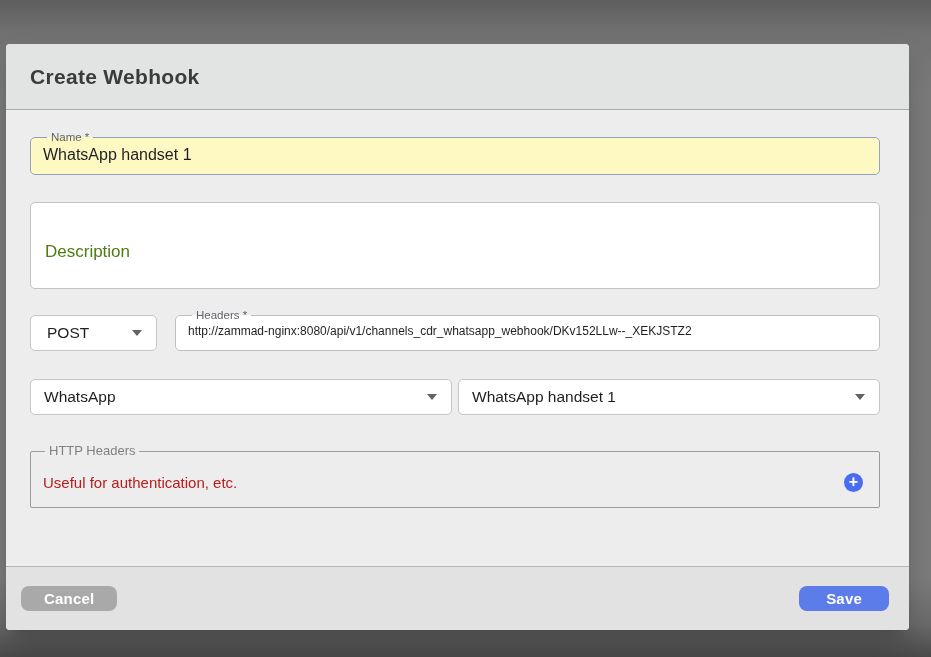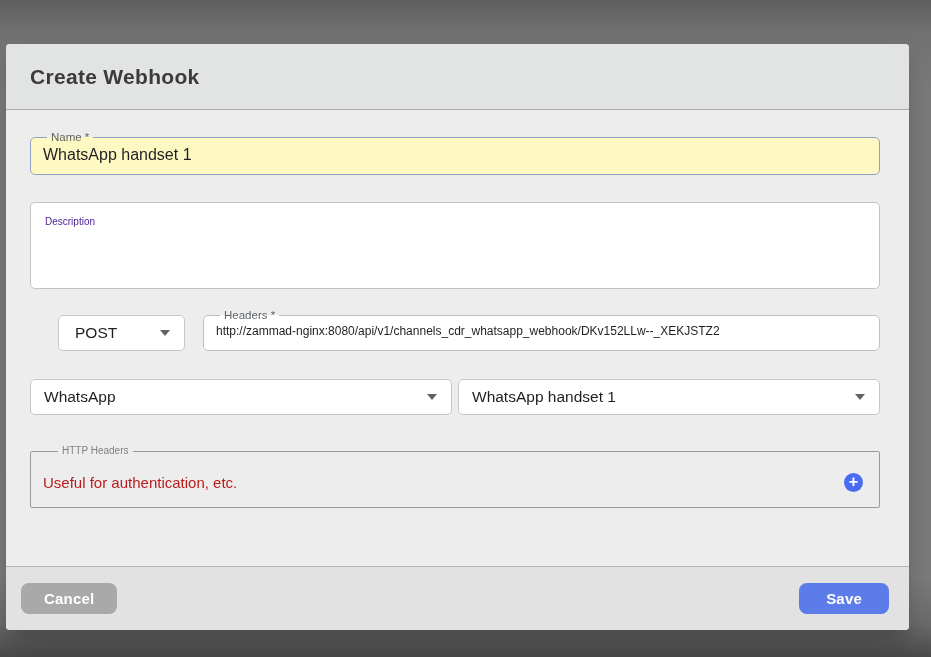--- a/index.html
+++ b/index.html
@@ -31,68 +31,68 @@
   }
   fieldset.notched legend {
     font-size:11.5px; line-height:12px; color:#5f6368; padding:0 4px; margin-left:4px;
   }
   .field-value { font-size:16px; line-height:21px; color:#1f1f23; margin-top:1px; }
 
   .textarea-box {
     margin-top:27px; height:87px; background:#ffffff; border:1px solid #c3c3c3;
     border-radius:5px; padding:13px 14px;
   }
-  .placeholder { color:#4c1d95; font-size:10px; }
+  .placeholder { color:#4d7c0f; font-size:17px;margin-top:26px; }
 
   .method-row { margin-top:20px; display:flex; }
   .select-box {
     background:#ffffff; border:1px solid #c6c6c6; border-radius:5px; height:36px;
     display:flex; align-items:center; justify-content:space-between;
     padding:0 14px 0 16px; cursor:pointer;
   }
   .select-label { font-size:15.5px; color:#1f1f23; }
   .chevron {
     width:0; height:0; border-left:5px solid transparent; border-right:5px solid transparent;
     border-top:6px solid #5f6368; margin-left:12px;
   }
-  .method-select { width:127px; flex:0 0 127px; margin-top:6px;margin-left:28px; }
+  .method-select { width:127px; flex:0 0 127px; margin-top:6px; }
 
   fieldset.endpoint {
     flex:1 1 auto; margin:0 0 0 18px; border:1px solid #bfbfbf; border-radius:5px;
     background:#ffffff; padding:0 12px 7px 12px; min-width:0;
   }
   fieldset.endpoint legend { font-size:11.5px; line-height:12px; color:#5f6368; padding:0 4px; margin-left:4px; }
   .endpoint-value {
     font-size:12px; line-height:20px; color:#1f1f23; white-space:nowrap;
     overflow:hidden; margin-top:0;
   }
 
   .channels-row { margin-top:28px; display:flex; gap:6px; }
   .channels-row .select-box { flex:1 1 0; padding:0 14px 0 13px; }
 
   fieldset.headers {
     margin:30px 0 0 0; border:1px solid #9a9a9a; border-radius:2px; background:transparent;
     padding:0 16px 0 12px;
   }
-  fieldset.headers legend { font-size:10px; line-height:12px; color:#808080; padding:0 4px; margin-left:15px; }
+  fieldset.headers legend { font-size:13px; line-height:12px; color:#808080; padding:0 4px; margin-left:2px; }
   .headers-row { height:50px; display:flex; align-items:center; justify-content:space-between; }
   .headers-placeholder { color:#b91c1c; font-size:15px; }
   .add-btn {
     width:19px; height:19px; border-radius:50%; background:#4a6cf1; color:#ffffff;
     display:flex; align-items:center; justify-content:center;
     font-size:16px; font-weight:700; line-height:1; cursor:pointer; user-select:none;
     padding-bottom:1px;
   }
 
   .modal-footer {
     height:64px; flex:0 0 64px; background:#e1e2e1; border-top:1px solid #b4b4b4;
     display:flex; align-items:center; justify-content:space-between; padding:0 20px 0 15px;
   }
   .btn {
-    border:none; height:31px; border-radius:8px; color:#ffffff; font-weight:700;
+    border:none; height:25px; border-radius:8px; color:#ffffff; font-weight:700;
     font-size:15px; font-family:"Liberation Sans", sans-serif; cursor:pointer;
     letter-spacing:.2px;
   }
   .btn-cancel { background:#a9a9a9; padding:0 23px; }
   .btn-save { background:#5b7ce9; padding:0 27px; }
 </style>
 </head>
 <body>
 
 <div class="modal">

